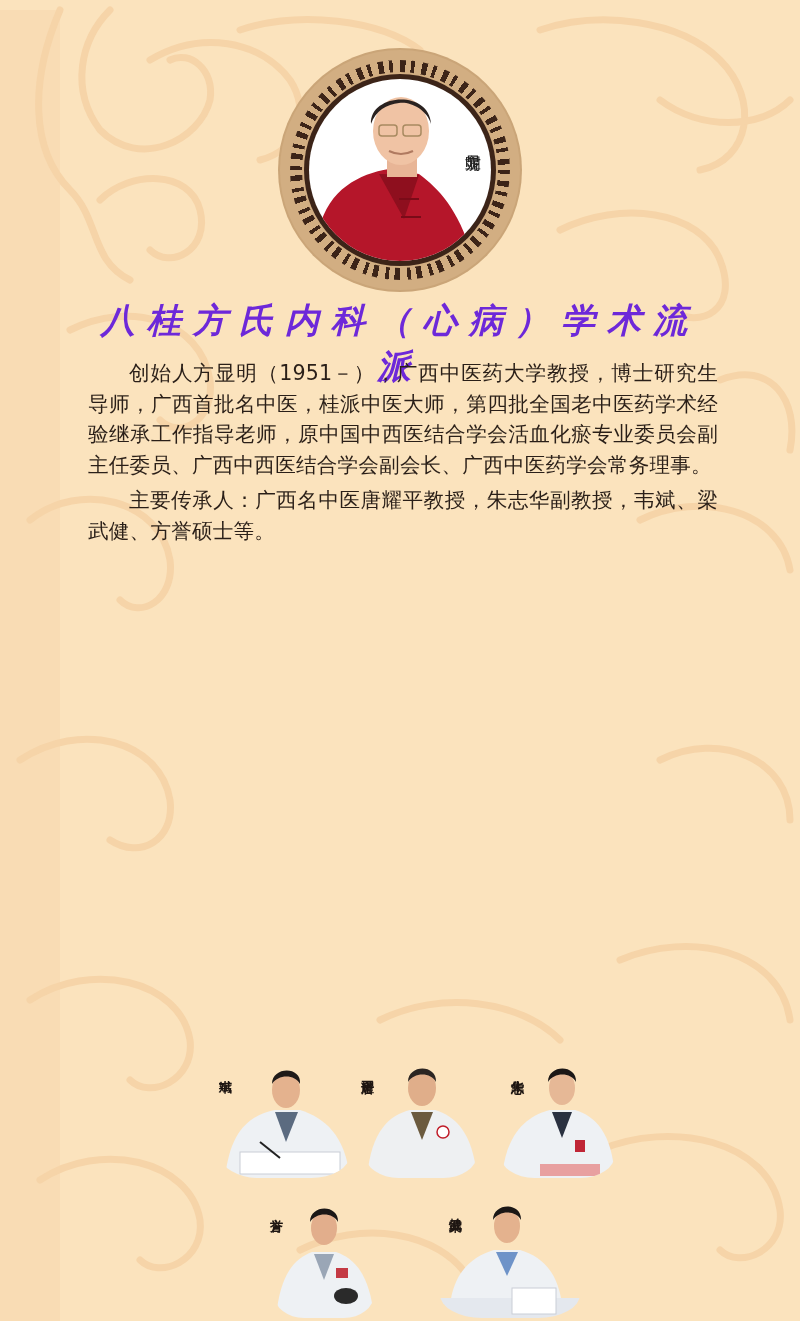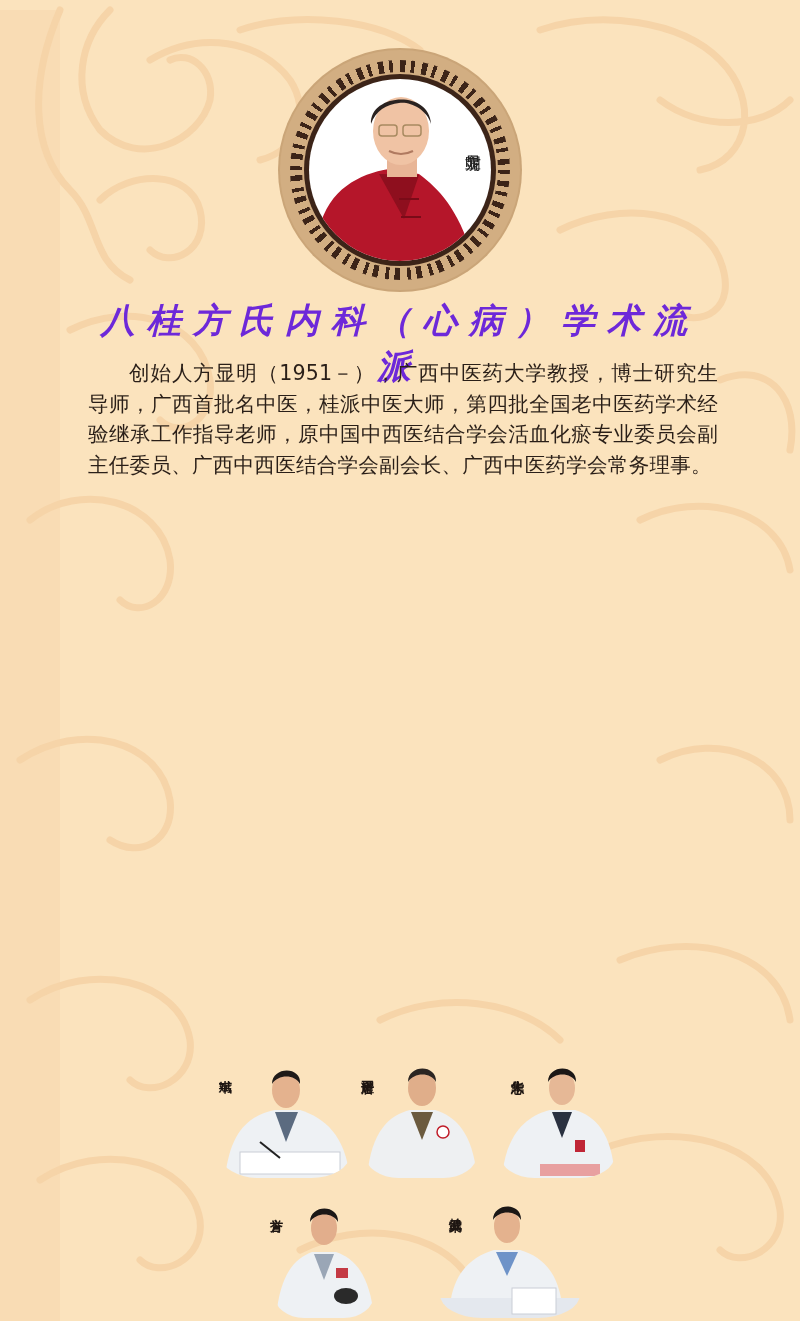--- a/index.html
+++ b/index.html
@@ -123,20 +123,21 @@
       <path d="M80 72 Q 92 78 104 72" stroke="#b07a60" stroke-width="2" fill="none"></path>
     </svg>
     <div class="portrait-name">方显明</div>
   </div>
 </div>
 
 <div class="title">八桂方氏内科（心病）学术流派</div>
 
 <div class="content">
   <p class="para">创始人方显明（1951－），广西中医药大学教授，博士研究生导师，广西首批名中医，桂派中医大师，第四批全国老中医药学术经验继承工作指导老师，原中国中西医结合学会活血化瘀专业委员会副主任委员、广西中西医结合学会副会长、广西中医药学会常务理事。</p>
+  <p class="para">主要传承人：广西名中医唐耀平教授，朱志华副教授，韦斌、梁武健、方誉硕士等。</p>
 </div>
 
 <div class="member" style="left:212px; top:1060px; width:140px; height:118px;">
   <div class="mname" style="left:6px; top:10px;">韦斌</div>
   <div class="mphoto" style="left:8px; top:0; width:130px; height:118px;">
     <svg width="130" height="118" viewBox="0 0 130 118">
       <path d="M5 118 C 10 70, 30 55, 55 50 L 80 50 C 105 58, 125 75, 130 118 Z" fill="#eef1f4"></path>
       <path d="M55 52 L 66 82 L 78 52" fill="#5b6b80"></path>
       <ellipse cx="66" cy="30" rx="14" ry="18" fill="#e4b28e"></ellipse>
       <path d="M52 24 C 52 6, 82 6, 80 24 C 75 14, 58 14, 52 24 Z" fill="#1f1a18"></path>

